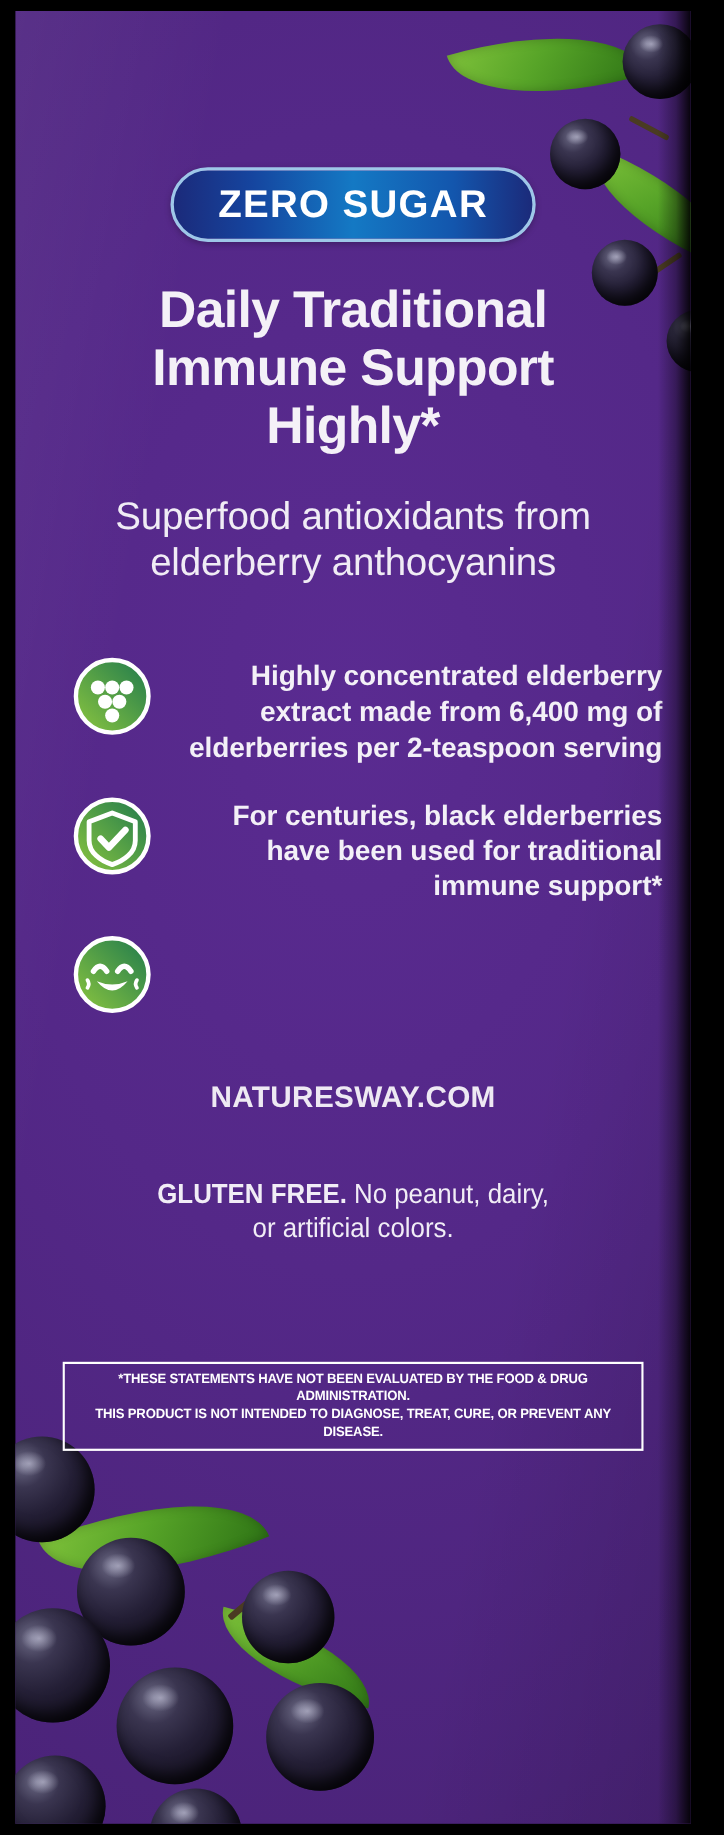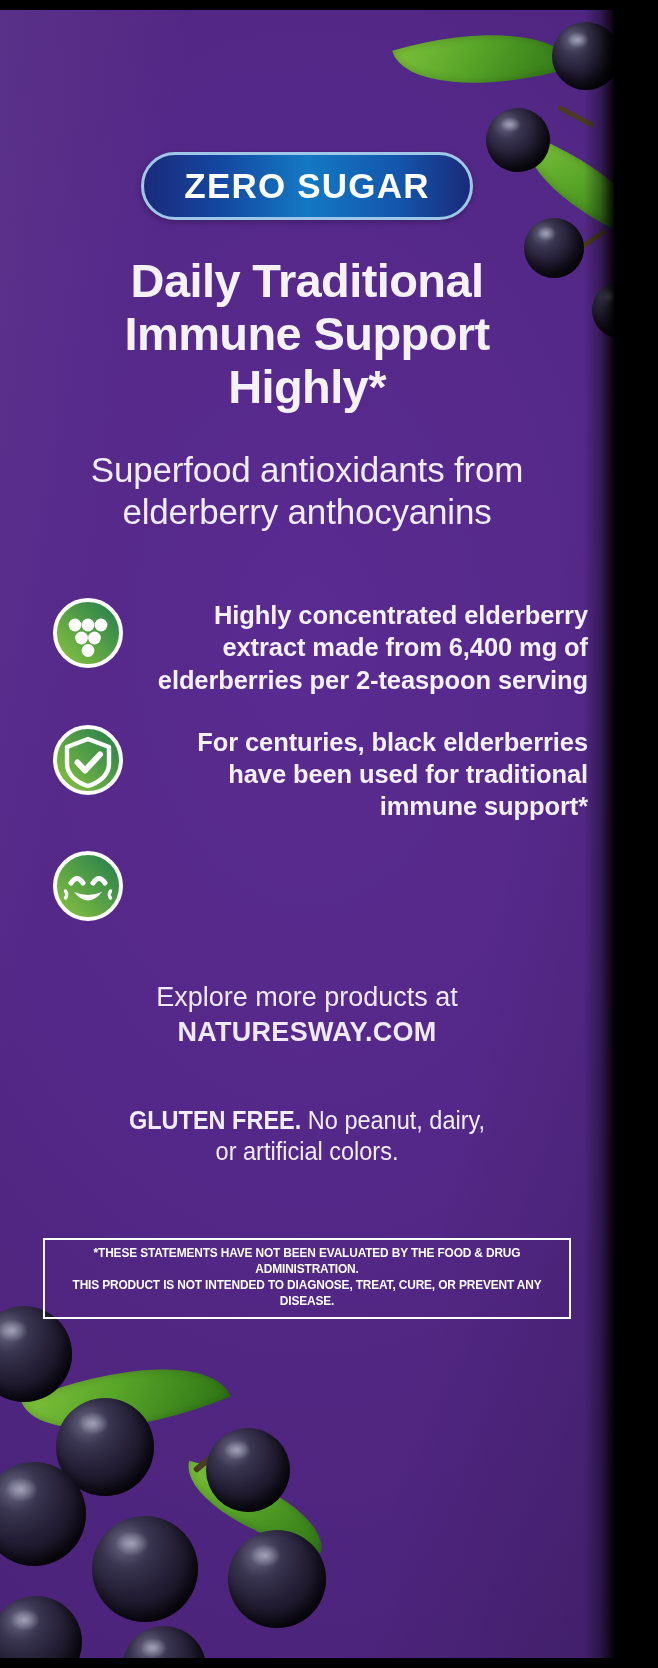--- a/index.html
+++ b/index.html
@@ -16,21 +16,21 @@
     position: relative;
     width: 658px;
     height: 1668px;
     background: #000;
     overflow: hidden;
   }
 
   
   .panel {
     position: absolute;
-    left: 0;
+    left: 14px;
     top: 10px;
     width: 614px;
     height: 1648px;
     background:
       radial-gradient(ellipse 120% 70% at 50% 38%, #5a2b91 0%, #542888 45%, #4a2378 100%);
     overflow: hidden;
   }
   .panel::after {
     content: "";
     position: absolute;
@@ -307,21 +307,20 @@
               <path d="M22 42 Q36 59 50 42 Q36 48 22 42 Z" fill="#ffffff"></path>
               <path d="M13.5 41 Q16 44.5 13.5 48" fill="none" stroke="#ffffff" stroke-width="3.4" stroke-linecap="round"></path>
               <path d="M58.5 41 Q56 44.5 58.5 48" fill="none" stroke="#ffffff" stroke-width="3.4" stroke-linecap="round"></path>
             </svg>
           </div>
         </div>
 
       </div>
 
       <div class="explore">
-        <span>Explore more products at</span>
         <span class="site">NATURESWAY.COM</span>
       </div>
 
       <div class="gluten">
         <b>GLUTEN FREE.</b><span> No peanut, dairy,</span><br>
         <span>or artificial colors.</span>
       </div>
 
     </div>
 

